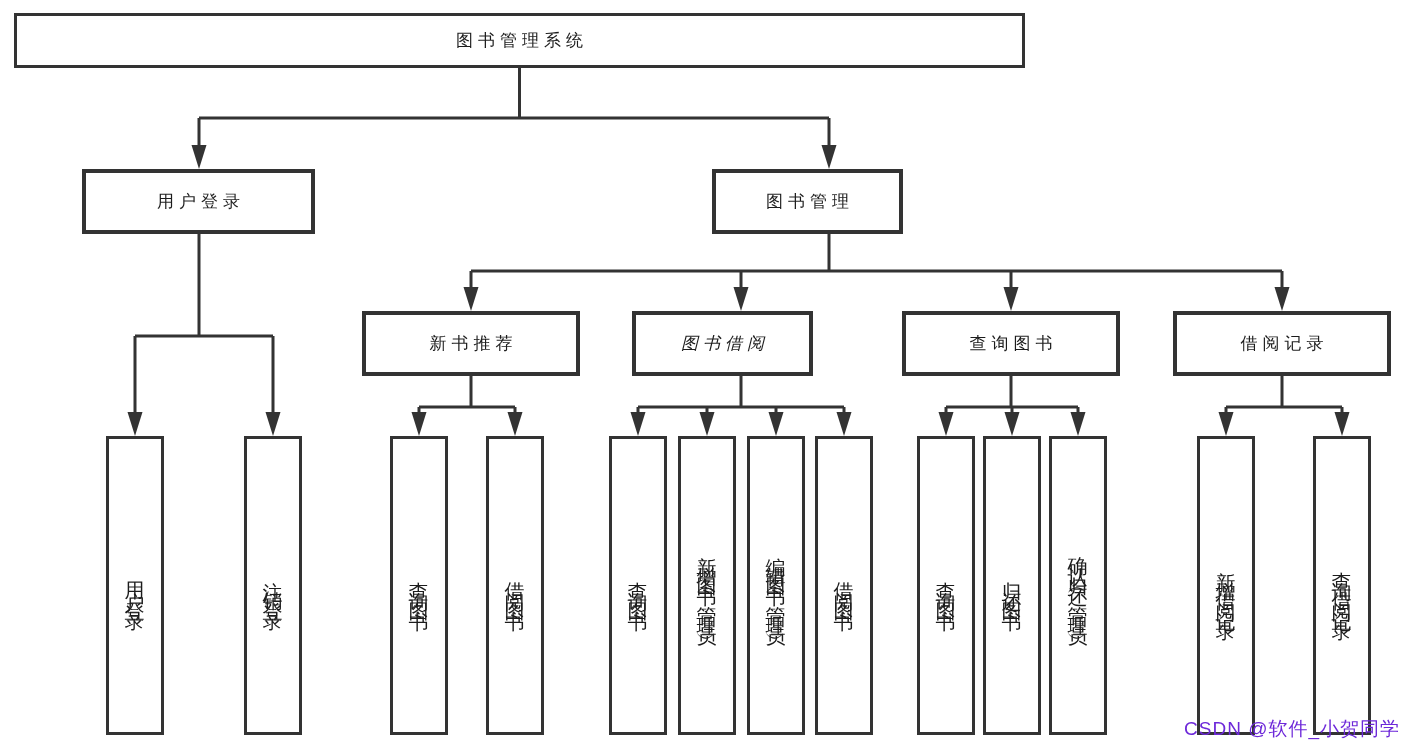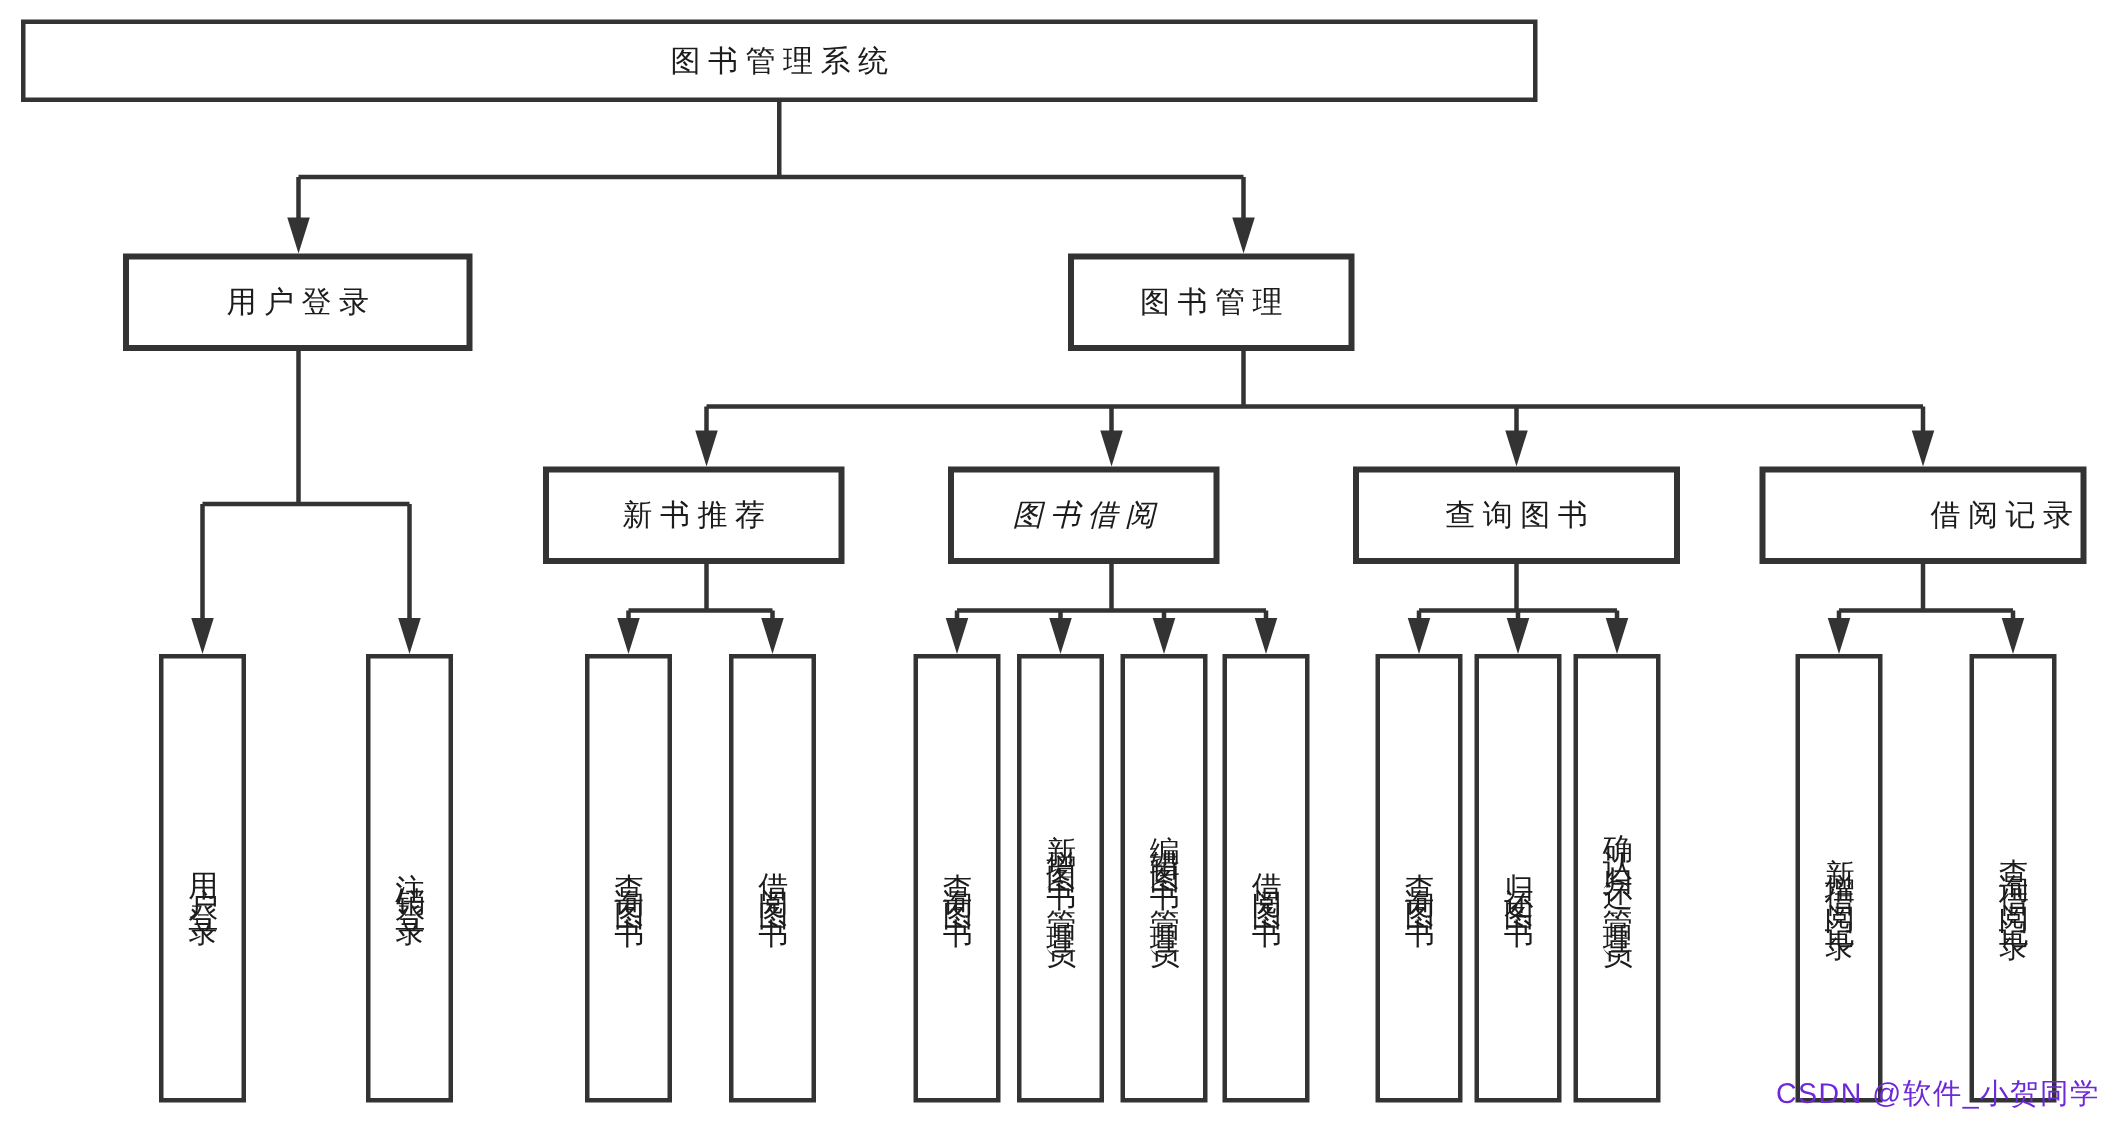--- a/index.html
+++ b/index.html
@@ -22,21 +22,21 @@
     box-sizing: border-box;
     background: #ffffff;
     border: 3px solid #333333;
     display: flex;
     align-items: center;
     justify-content: center;
     color: #1c1c1c;
   }
   .box.mid { border-width: 4px; }
   .box .lbl {
-    font-size: 20px;
+    font-size: 17px;
     letter-spacing: 5px;
     text-indent: 5px;
     white-space: nowrap;
     line-height: 1;
   }
   .box.vert .lbl {
     writing-mode: vertical-rl;
     text-orientation: mixed;
     font-size: 20px;
     letter-spacing: 10px;
@@ -104,30 +104,30 @@
     <span class="lbl">图书管理系统</span>
   </div>
 
   <div class="box mid" style="left:82px; top:169px; width:233px; height:65px;">
     <span class="lbl">用户登录</span>
   </div>
   <div class="box mid" style="left:712px; top:169px; width:191px; height:65px;">
     <span class="lbl">图书管理</span>
   </div>
 
-  <div class="box mid" style="left:362px; top:311px; width:201px; height:65px;">
+  <div class="box mid" style="left:362px; top:311px; width:218px; height:65px;">
     <span class="lbl">新书推荐</span>
   </div>
   <div class="box mid" style="left:632px; top:311px; width:181px; height:65px;font-style:italic;">
     <span class="lbl">图书借阅</span>
   </div>
   <div class="box mid" style="left:902px; top:311px; width:218px; height:65px;">
     <span class="lbl">查询图书</span>
   </div>
-  <div class="box mid" style="left:1173px; top:311px; width:218px; height:65px;justify-content:flex-end;">
+  <div class="box mid" style="left:1173px; top:311px; width:218px; height:65px;">
     <span class="lbl">借阅记录</span>
   </div>
 
   <div class="box vert" style="left:106px; top:436px; width:58px; height:299px;">
     <span class="lbl">用户登录</span>
   </div>
   <div class="box vert" style="left:244px; top:436px; width:58px; height:299px;">
     <span class="lbl">注销登录</span>
   </div>
 

